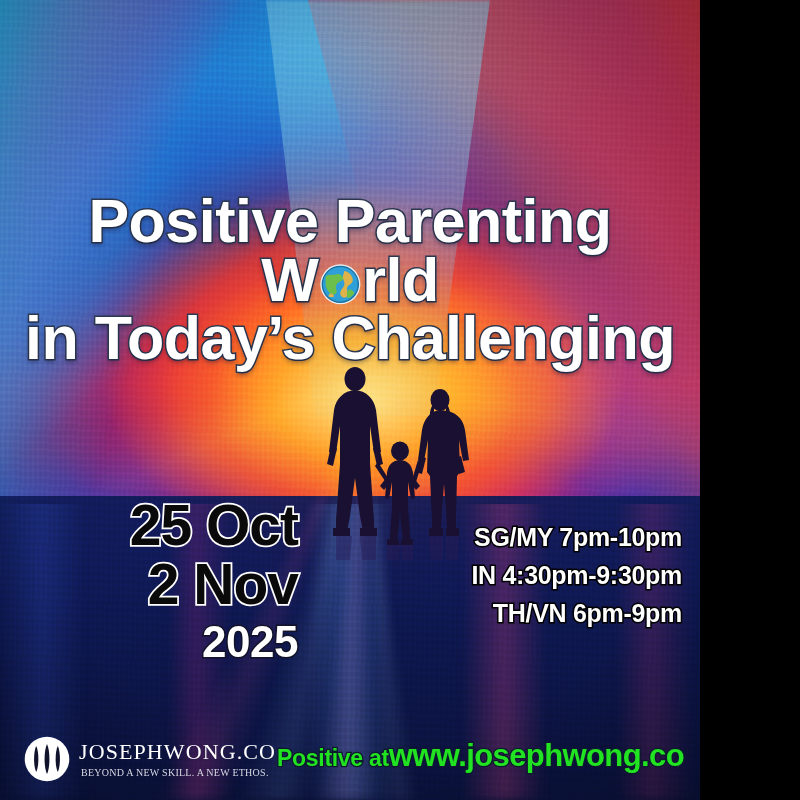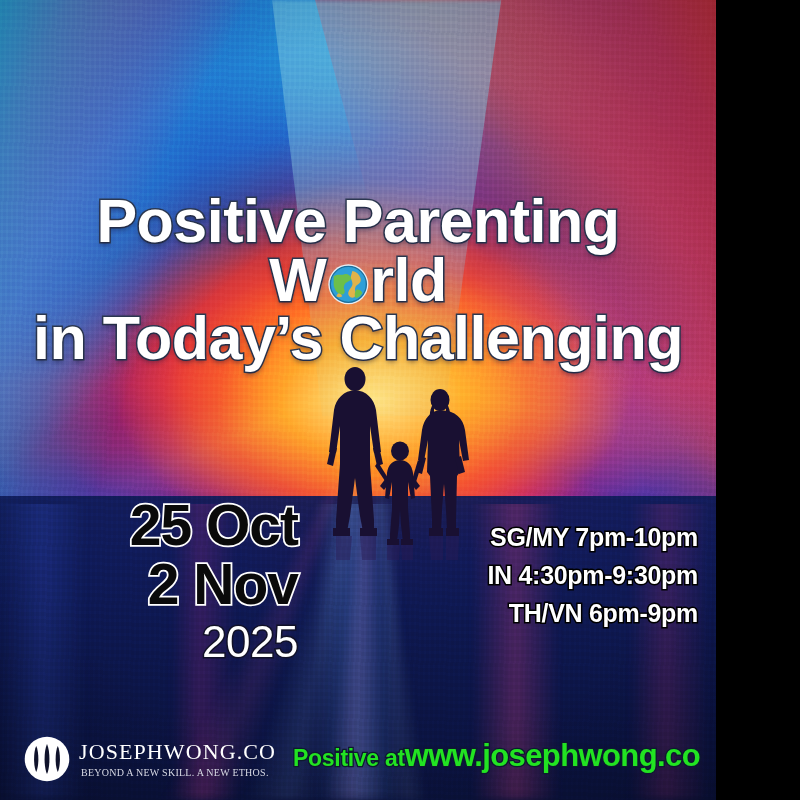--- a/index.html
+++ b/index.html
@@ -7,21 +7,20 @@
     padding: 0;
     background: #000;
   }
   #poster {
     position: relative;
     width: 700px;
     height: 800px;
     overflow: hidden;
     font-family: "Liberation Sans", sans-serif;
     background: #1b1040;
-    padding-left: 16px;
   }
 
   
   .bg-layer { position: absolute; inset: 0; }
 
   
   .bg-base {
     background:
       radial-gradient(ellipse 420px 300px at 52% 46%, #ffd257 0%, #ff9a2a 26%, rgba(255,108,40,0.75) 45%, rgba(214,45,90,0.35) 63%, rgba(90,30,110,0) 80%),
       linear-gradient(180deg,
@@ -186,21 +185,21 @@
     color: #0a0a0a;
     -webkit-text-stroke: 3.5px #ffffff;
     paint-order: stroke fill;
     letter-spacing: -1px;
     font-stretch: condensed;
   }
   .date-year {
     display: block;
     margin-top: 4px;
     font-size: 44px;
-    font-weight: normal;
+    font-weight: bold;
     color: #ffffff;
     -webkit-text-stroke: 3px #121228;
     paint-order: stroke fill;
     letter-spacing: -0.5px;
     font-stretch: condensed;
   }
 
   .times {
     position: absolute;
     right: 18px; top: 518px;

